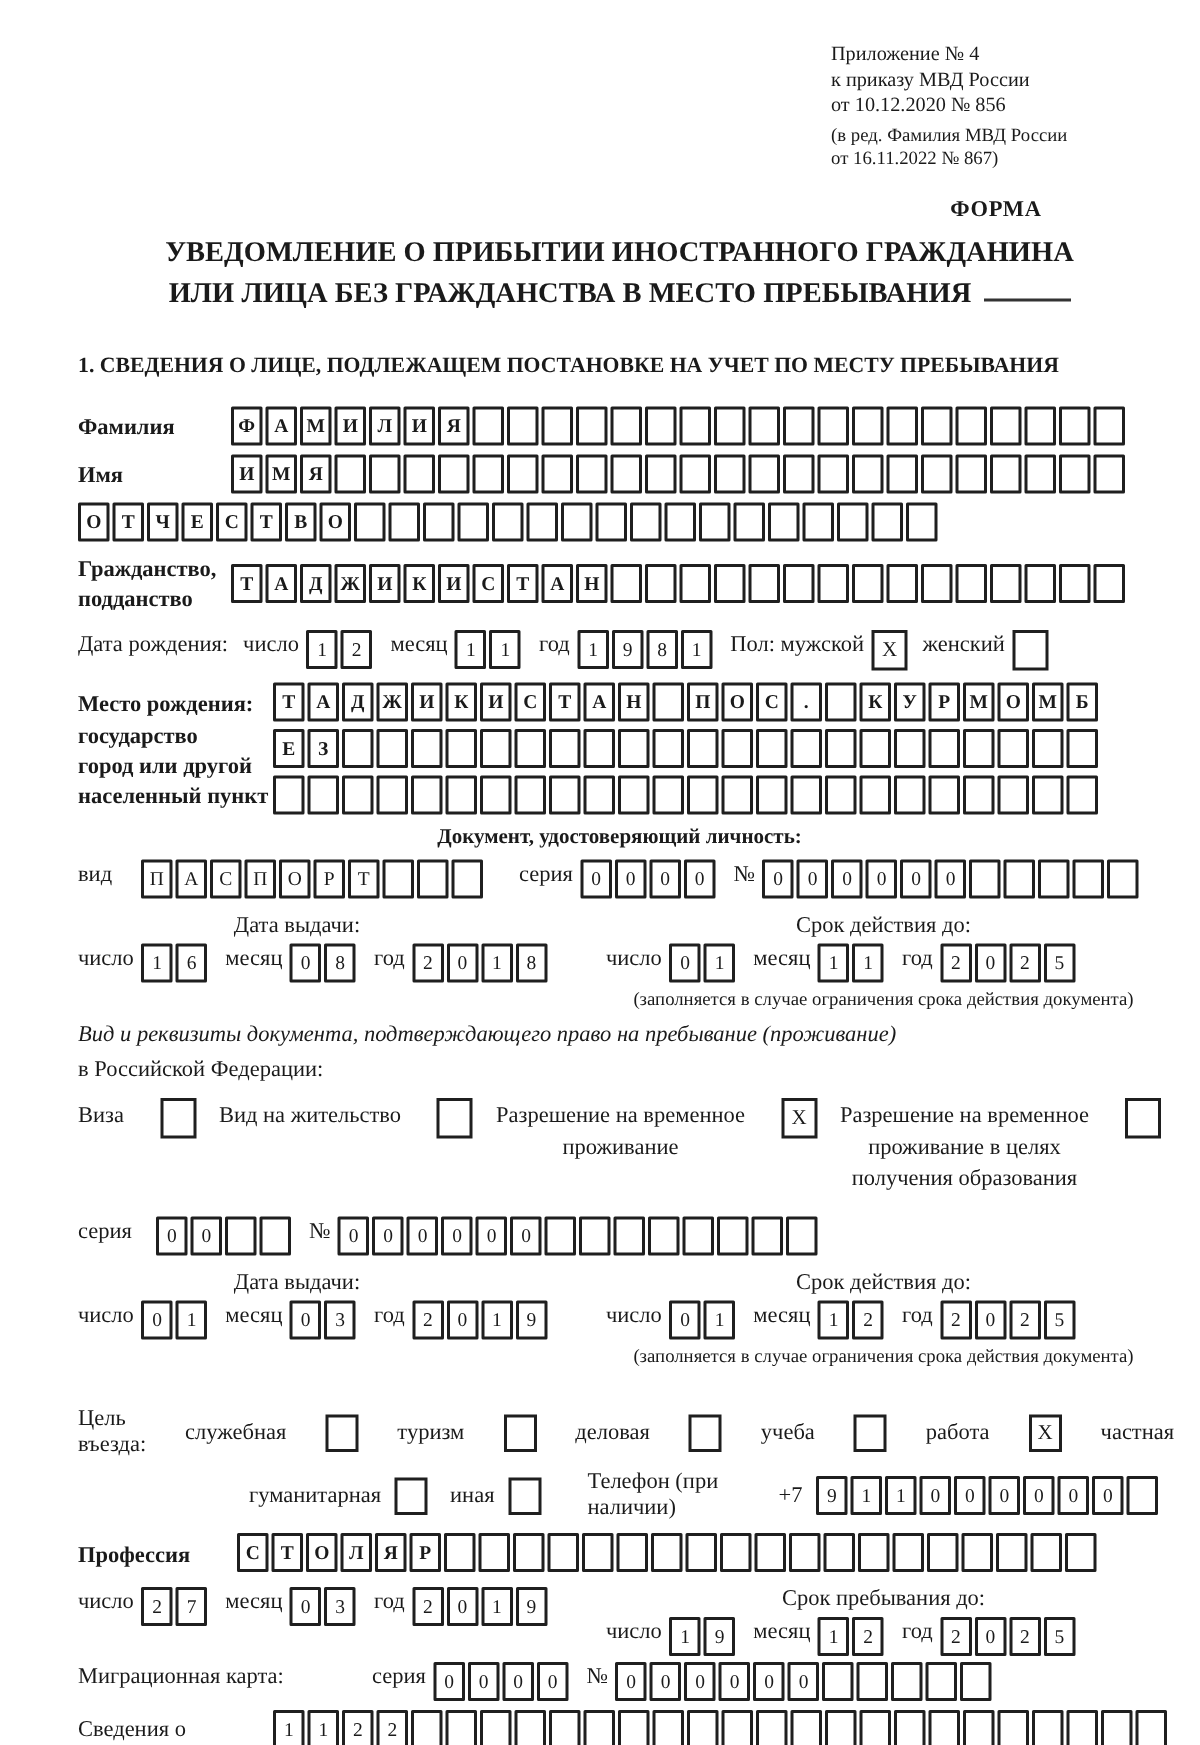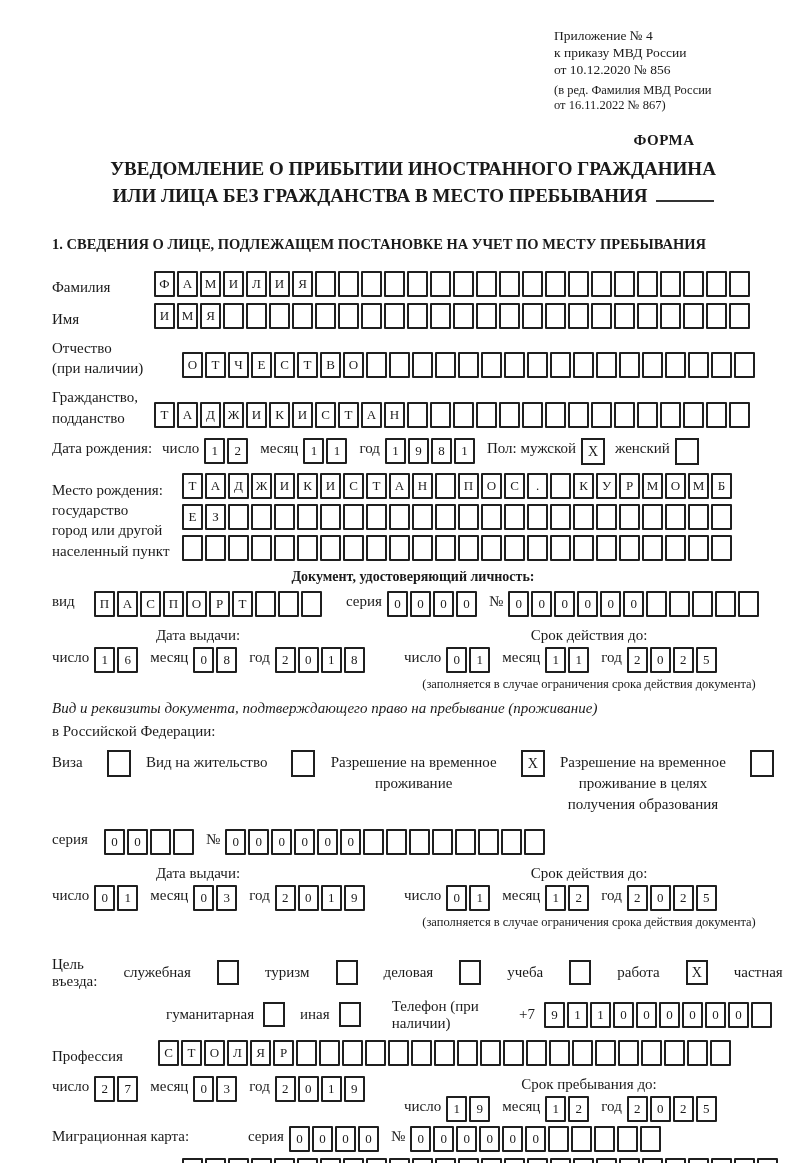--- a/index.html
+++ b/index.html
@@ -12,21 +12,21 @@
   
   .note-block{margin-left:auto;width:220px;line-height:1.25;}
   .note-line{font-size:13.5px;}
   .note-small{font-size:12.5px;}
   .forma{width:220px;margin-left:auto;text-align:center;font-weight:bold;font-size:15px;margin-top:18px;letter-spacing:.5px;}
   
   .title{text-align:center;font-weight:bold;font-size:19px;margin-top:6px;line-height:1.45;}
   .title-underline{display:inline-block;width:58px;border-bottom:2px solid #333;height:12px;margin-left:8px;}
   .sec-heading{font-weight:bold;font-size:14.5px;margin-top:26px;margin-bottom:18px;}
   
-  .frow{display:flex;align-items:flex-end;margin-bottom:6px;}
+  .frow{display:flex;align-items:center;margin-bottom:6px;font-weight:bold;}
   .flabel{white-space:pre-line;line-height:1.35;flex:none;padding-top:3px;}
   .w100{width:102px;} .w130{width:130px;} .w105{width:106px;} .w168{width:168px;}
   .cells{white-space:nowrap;flex:none;}
   .cell{
     display:inline-block;width:17px;height:22px;border:2px solid #1f1f1f;border-radius:1px;
     margin-right:2px;text-align:center;font-size:13px;line-height:22px;vertical-align:top;background:#fff;
   }
   .cb{display:inline-block;width:20px;height:23px;border:2px solid #1f1f1f;text-align:center;line-height:23px;font-size:14px;vertical-align:top;background:#fff;flex:none;}
   .cb-sm{width:18px;height:21px;line-height:21px;}
   .mrow{display:flex;align-items:flex-start;margin-bottom:3px;}
@@ -77,22 +77,20 @@
     <span class="flabel w100">Фамилия</span>
     <span class="cells"><span class="cell">Ф</span><span class="cell">А</span><span class="cell">М</span><span class="cell">И</span><span class="cell">Л</span><span class="cell">И</span><span class="cell">Я</span><span class="cell"></span><span class="cell"></span><span class="cell"></span><span class="cell"></span><span class="cell"></span><span class="cell"></span><span class="cell"></span><span class="cell"></span><span class="cell"></span><span class="cell"></span><span class="cell"></span><span class="cell"></span><span class="cell"></span><span class="cell"></span><span class="cell"></span><span class="cell"></span><span class="cell"></span><span class="cell"></span><span class="cell"></span></span>
   </div>
 
   <div class="frow">
     <span class="flabel w100">Имя</span>
     <span class="cells"><span class="cell">И</span><span class="cell">М</span><span class="cell">Я</span><span class="cell"></span><span class="cell"></span><span class="cell"></span><span class="cell"></span><span class="cell"></span><span class="cell"></span><span class="cell"></span><span class="cell"></span><span class="cell"></span><span class="cell"></span><span class="cell"></span><span class="cell"></span><span class="cell"></span><span class="cell"></span><span class="cell"></span><span class="cell"></span><span class="cell"></span><span class="cell"></span><span class="cell"></span><span class="cell"></span><span class="cell"></span><span class="cell"></span><span class="cell"></span></span>
   </div>
 
   <div class="frow">
-    <span class="flabel w130">Отчество
-(при наличии)</span>
     <span class="cells"><span class="cell">О</span><span class="cell">Т</span><span class="cell">Ч</span><span class="cell">Е</span><span class="cell">С</span><span class="cell">Т</span><span class="cell">В</span><span class="cell">О</span><span class="cell"></span><span class="cell"></span><span class="cell"></span><span class="cell"></span><span class="cell"></span><span class="cell"></span><span class="cell"></span><span class="cell"></span><span class="cell"></span><span class="cell"></span><span class="cell"></span><span class="cell"></span><span class="cell"></span><span class="cell"></span><span class="cell"></span><span class="cell"></span><span class="cell"></span></span>
   </div>
 
   <div class="frow">
     <span class="flabel w100">Гражданство,
 подданство</span>
     <span class="cells"><span class="cell">Т</span><span class="cell">А</span><span class="cell">Д</span><span class="cell">Ж</span><span class="cell">И</span><span class="cell">К</span><span class="cell">И</span><span class="cell">С</span><span class="cell">Т</span><span class="cell">А</span><span class="cell">Н</span><span class="cell"></span><span class="cell"></span><span class="cell"></span><span class="cell"></span><span class="cell"></span><span class="cell"></span><span class="cell"></span><span class="cell"></span><span class="cell"></span><span class="cell"></span><span class="cell"></span><span class="cell"></span><span class="cell"></span><span class="cell"></span><span class="cell"></span></span>
   </div>
 
   <div class="mrow" style="margin:10px 0 8px 0;">

